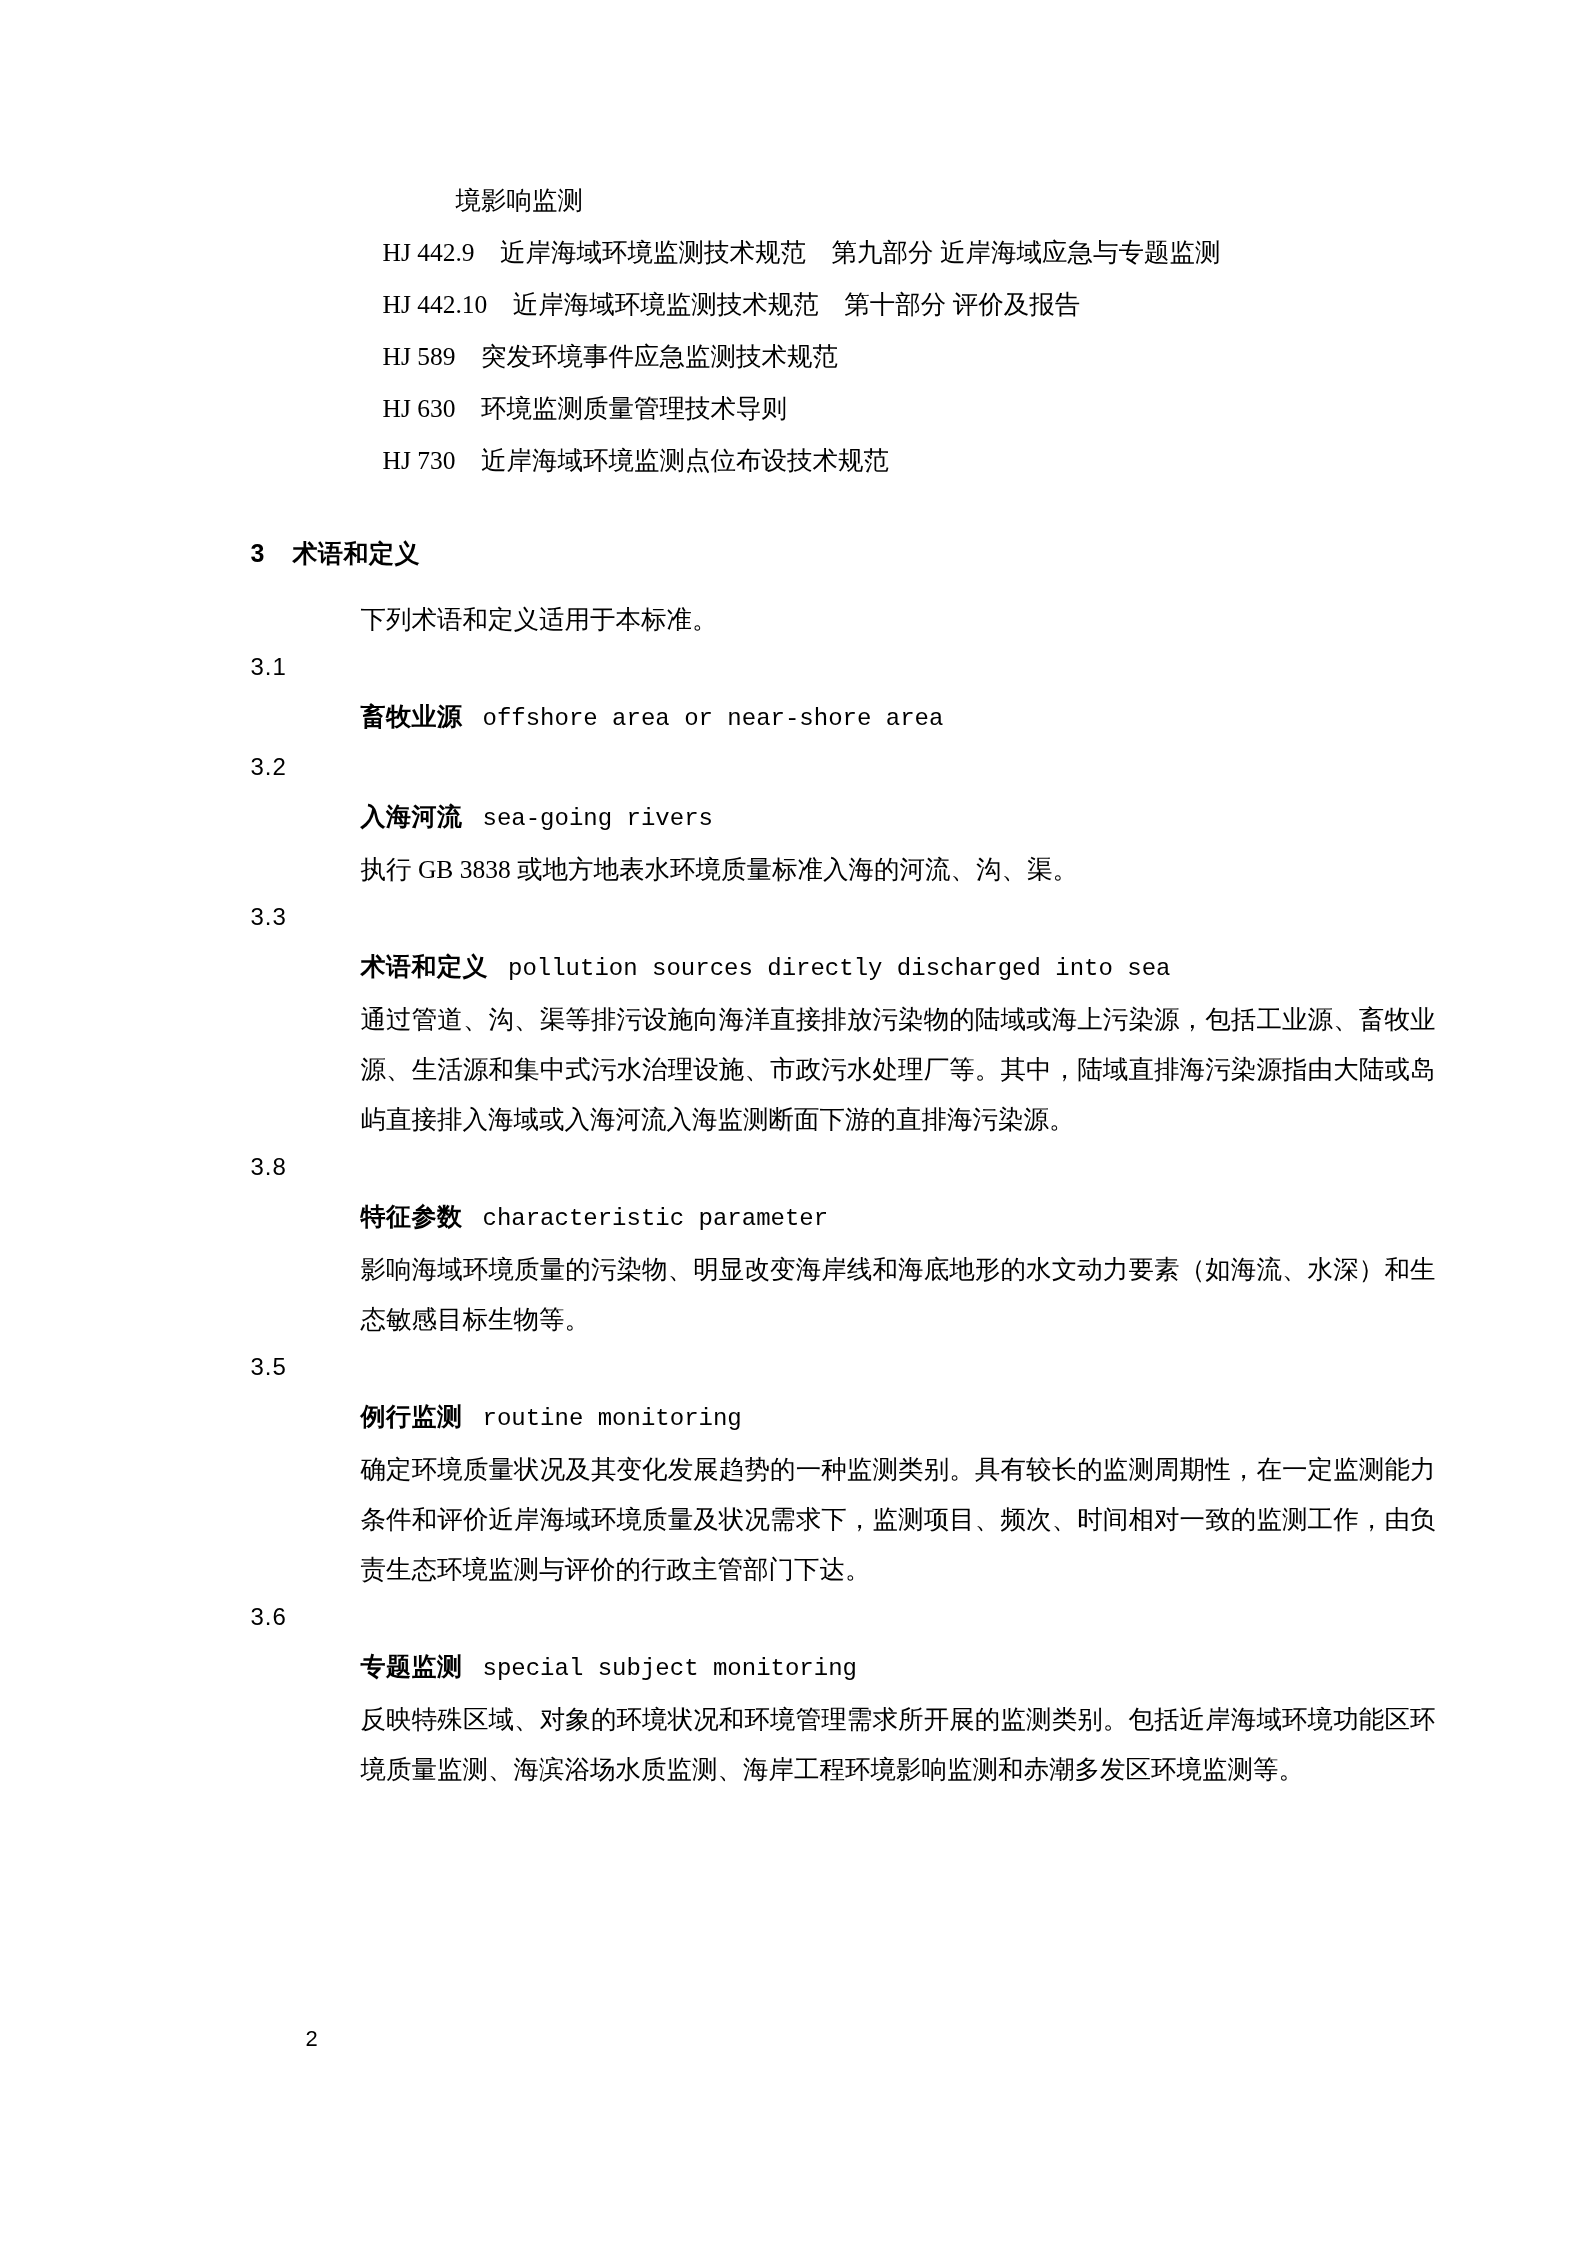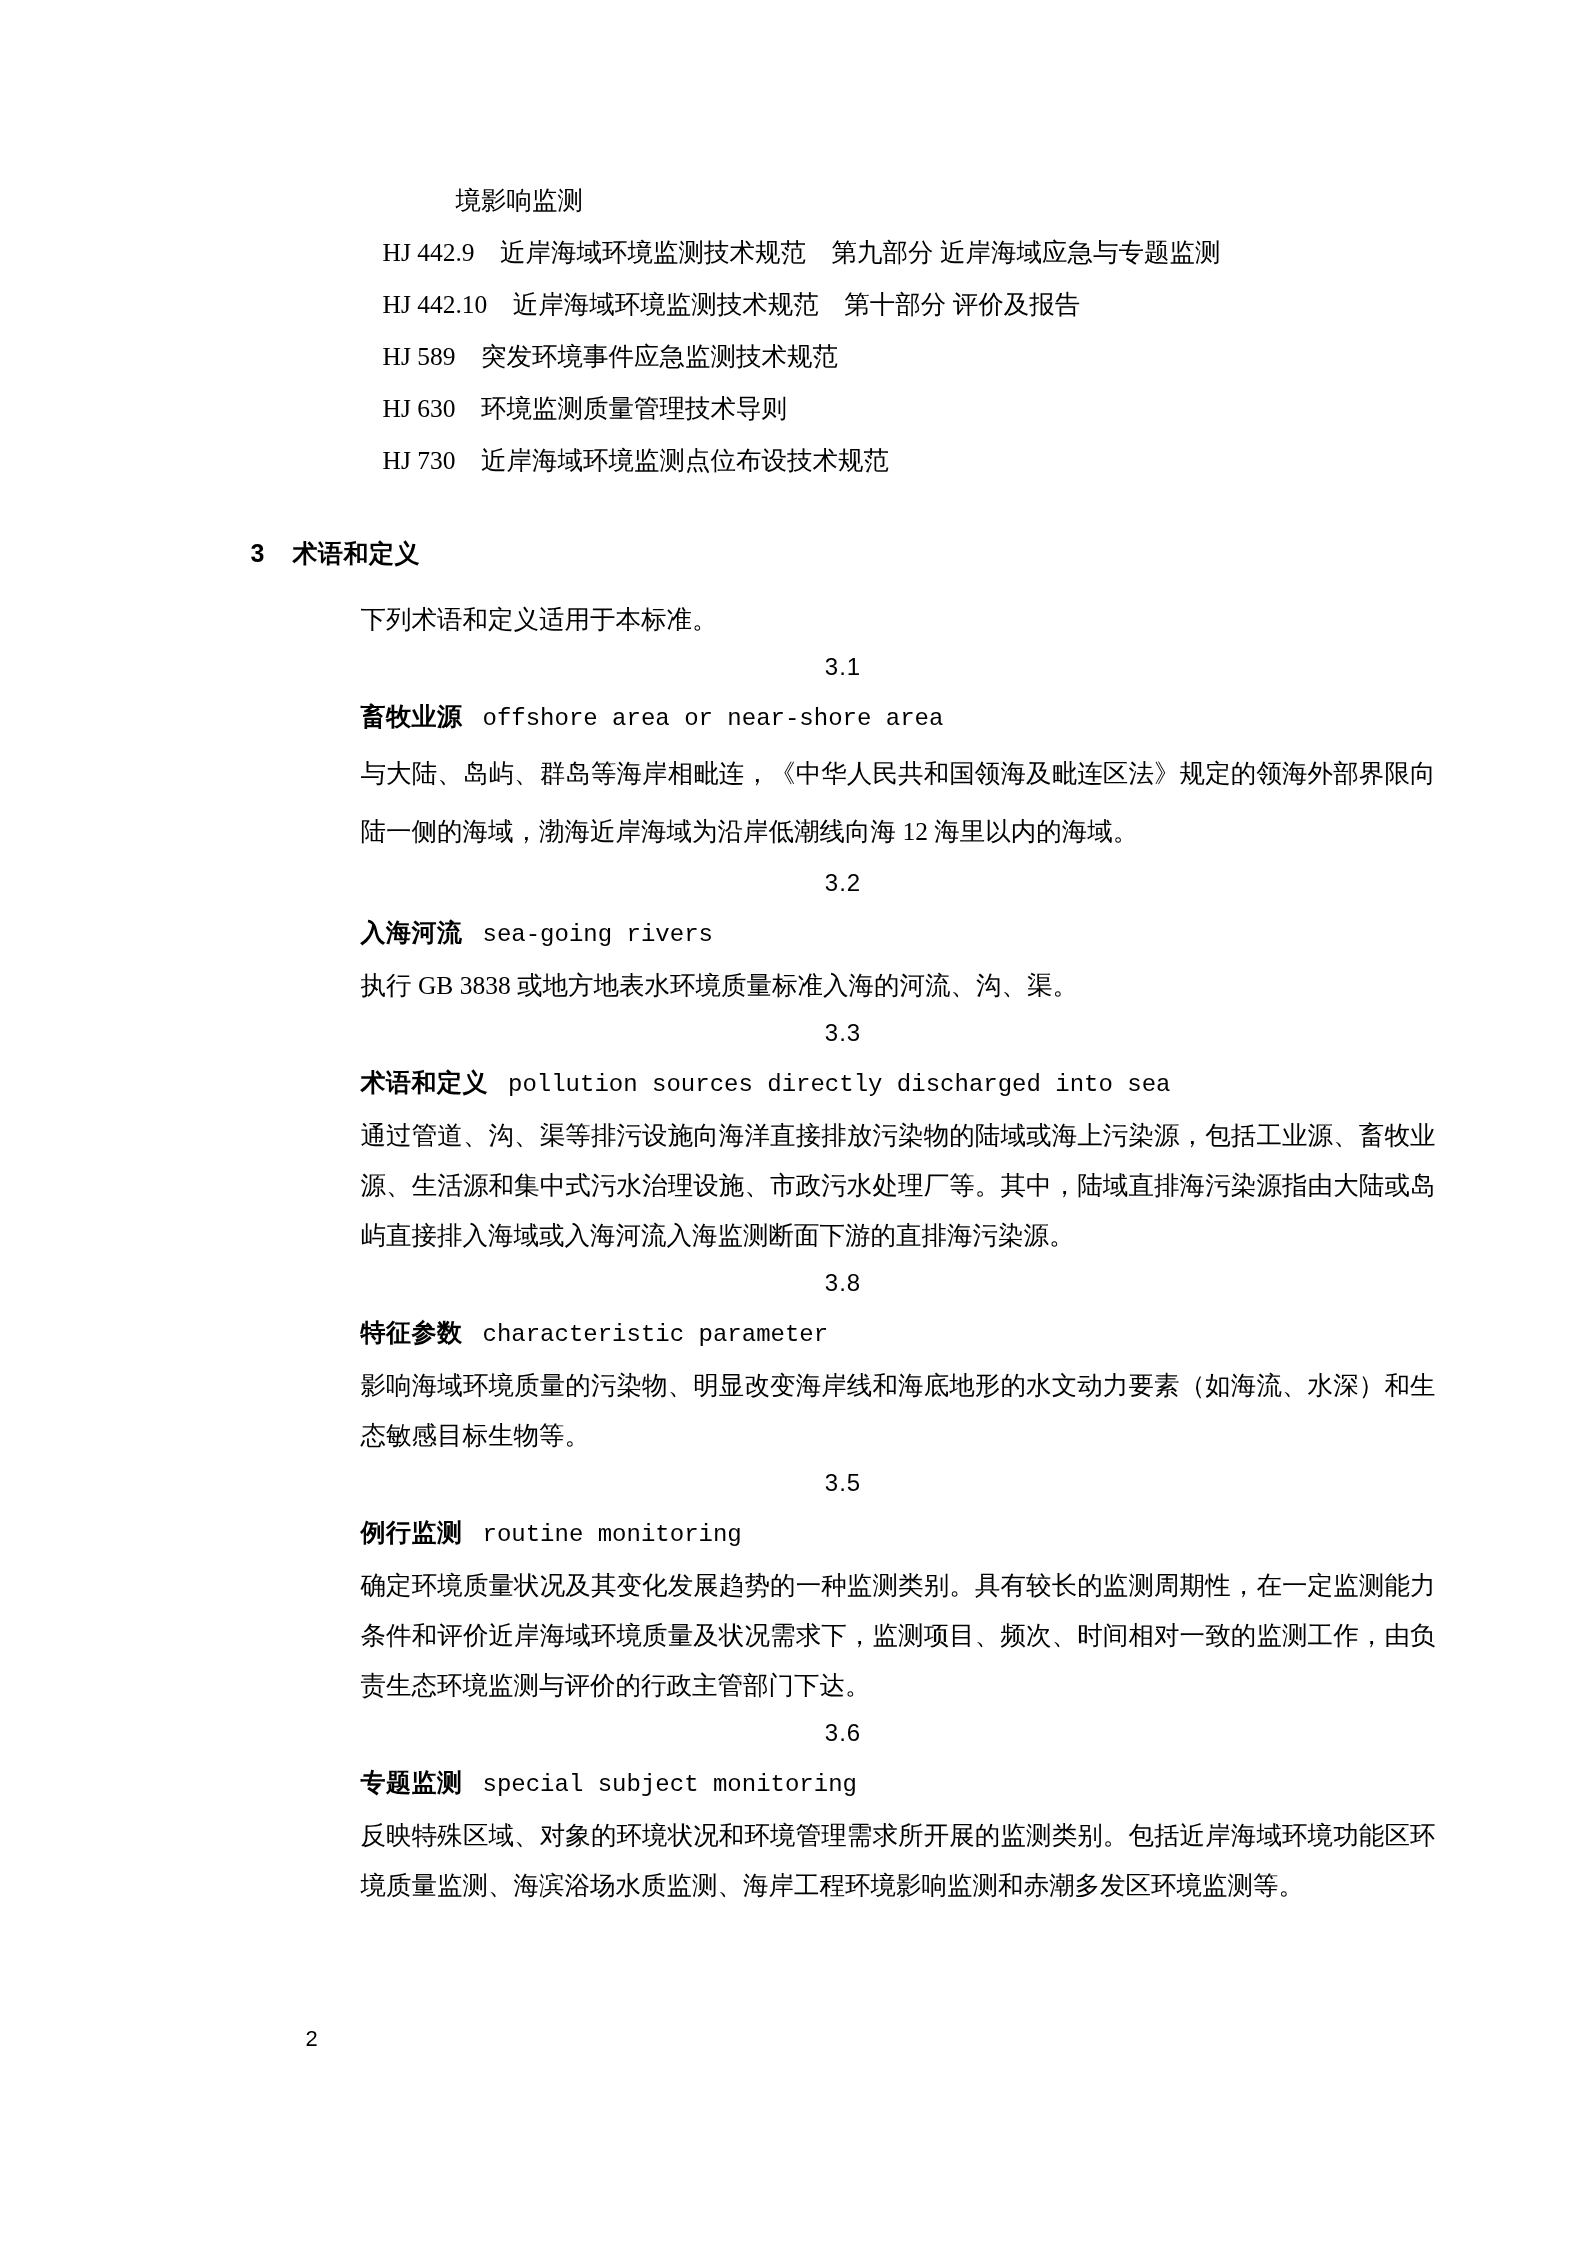--- a/index.html
+++ b/index.html
@@ -55,21 +55,20 @@
     margin-left: 55px;
     text-align: justify;
     white-space: pre-wrap;
   }
   .clause-num {
     font-family: "Liberation Sans", sans-serif;
     font-size: 24px;
     line-height: 44px;
     margin-left: -55px;
     letter-spacing: 1px;
-    text-align: center;
   }
   .term {
     margin-left: 55px;
     line-height: 50px;
     margin-top: 2px;
   }
   .term .cn {
     font-family: "Liberation Sans", sans-serif;
     font-weight: bold;
     font-size: 25px;
@@ -117,21 +116,20 @@
     <div class="section-head">
       <span class="num">3</span><span>术语和定义</span>
     </div>
 
     <div class="para">下列术语和定义适用于本标准。</div>
 
     <div class="clause-num">3.1</div>
     <div class="term">
       <span class="cn">畜牧业源</span><span class="en">offshore area or near-shore area</span>
     </div>
-    <div class="body-para loose">与大陆、岛屿、群岛等海岸相毗连，《中华人民共和国领海及毗连区法》规定的领海外部界限向陆一侧的海域，渤海近岸海域为沿岸低潮线向海 12 海里以内的海域。</div>
 
     <div class="clause-num">3.2</div>
     <div class="term">
       <span class="cn">入海河流</span><span class="en">sea-going rivers</span>
     </div>
     <div class="body-para">执行 GB 3838 或地方地表水环境质量标准入海的河流、沟、渠。</div>
 
     <div class="clause-num">3.3</div>
     <div class="term">
       <span class="cn">术语和定义</span><span class="en">pollution sources directly discharged into sea</span>

